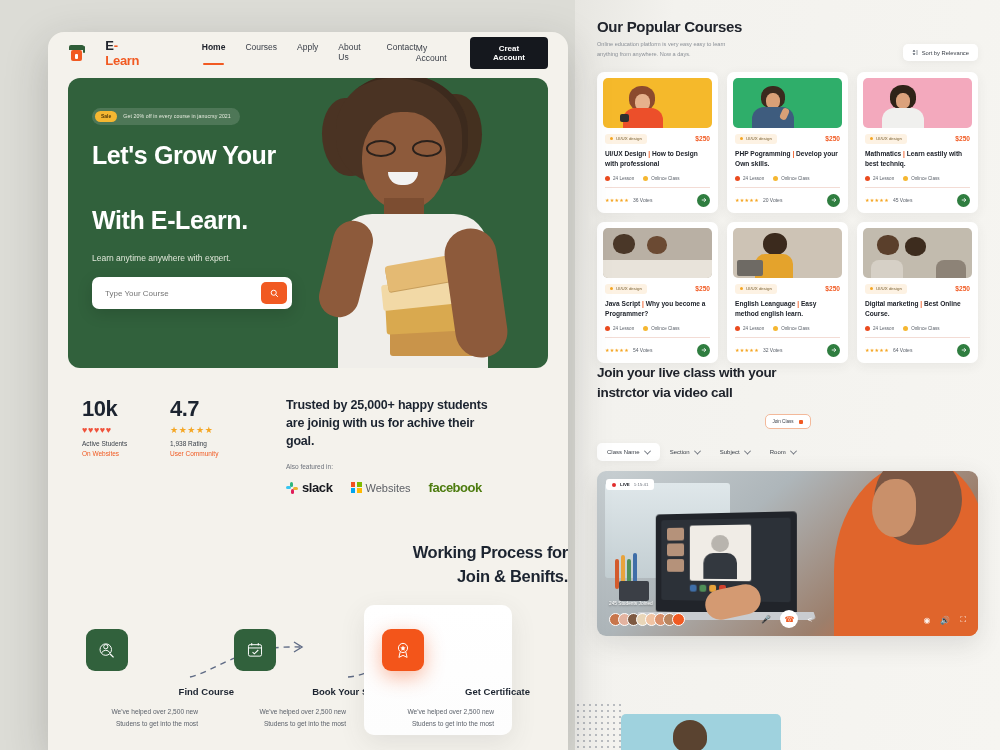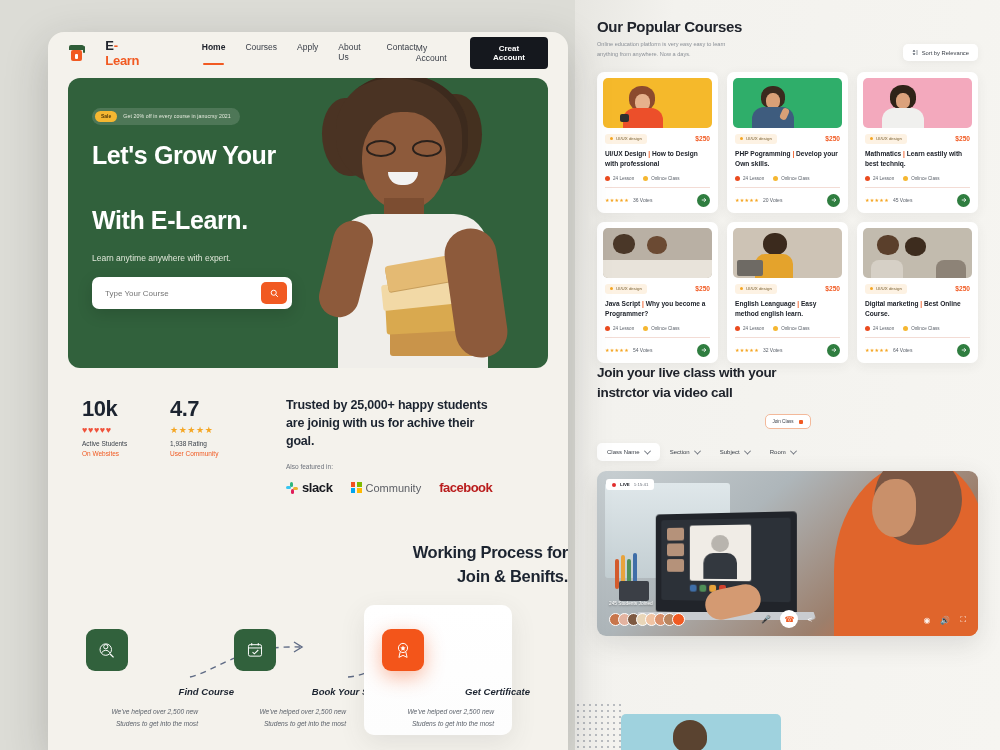--- a/index.html
+++ b/index.html
@@ -95,26 +95,26 @@
   .slk { width:12px; height:12px; position:relative; }
   .slk i { position:absolute; border-radius:2px; display:block; }
   .slk i:nth-child(1){ left:0; top:4px; width:5px; height:3px; background:#36c5f0; }
   .slk i:nth-child(2){ left:4px; top:0; width:3px; height:5px; background:#2eb67d; }
   .slk i:nth-child(3){ right:0; top:5px; width:5px; height:3px; background:#ecb22e; }
   .slk i:nth-child(4){ left:5px; bottom:0; width:3px; height:5px; background:#e01e5a; }
   .b-ms { display:flex; align-items:center; gap:4px; font-size:11px; color:#5d6066; }
   .msq { width:11px; height:11px; display:grid; grid-template-columns:1fr 1fr; grid-template-rows:1fr 1fr; gap:1.2px; }
   .msq i:nth-child(1){ background:#f25022; } .msq i:nth-child(2){ background:#7fba00; }
   .msq i:nth-child(3){ background:#00a4ef; } .msq i:nth-child(4){ background:#ffb900; }
-  .b-fb { font-size:13px; font-weight:700; color:#b91c1c; letter-spacing:-.5px; }
+  .b-fb { font-size:13px; font-weight:700; color:#4d7c0f; letter-spacing:-.5px; }
 
   
   .wp { margin-top: 46px; text-align:right; }
   .wp h2 { font-size:16.5px; line-height:1.45; color:#1c2430; font-weight:700; letter-spacing:-.3px; }
-  .steps { position:relative; margin-top:40px; padding: 0 38px; display:flex;font-style:italic; }
+  .steps { position:relative; margin-top:40px; padding: 0 38px; display:flex; }
   .step { width: 158px; position:relative; }
   .step-card { position:absolute; left:-18px; top:-24px; width:148px; height:130px; background:linear-gradient(180deg,#ffffff 0%,#fdfdfd 100%); border-radius:10px; box-shadow:0 8px 26px rgba(70,70,70,.10); }
   .step-ico { position:relative; width:42px; height:42px; border-radius:9px; display:flex; align-items:center; justify-content:center; }
   .green-ic { background:#31613c; }
   .orange-ic{ background:#f3551a; box-shadow:0 6px 20px rgba(243,85,26,.42); }
   .step-t { position:relative; margin-top:15px; font-size:9.5px; font-weight:700; color:#1c2430; }
   .step-d { position:relative; margin-top:9px; font-size:6.6px; line-height:1.75; color:#5c626b; width:112px; }
   .arc { position:absolute; height:44px; }
   .arc svg { display:block; }
 
@@ -661,21 +661,21 @@
               </span>
             <span>slack</span>
           </div>
           <div class="b-ms">
             <span class="msq">
                 <i></i>
                 <i></i>
                 <i></i>
                 <i></i>
               </span>
-            <span>Community</span>
+            <span>Websites</span>
           </div>
           <div class="b-fb">facebook</div>
         </div>
       </div>
     </div>
 
     <div class="wp">
       <h2>
         <span>Working Process for</span><br>
         <span>Join &amp; Benifts.</span>

